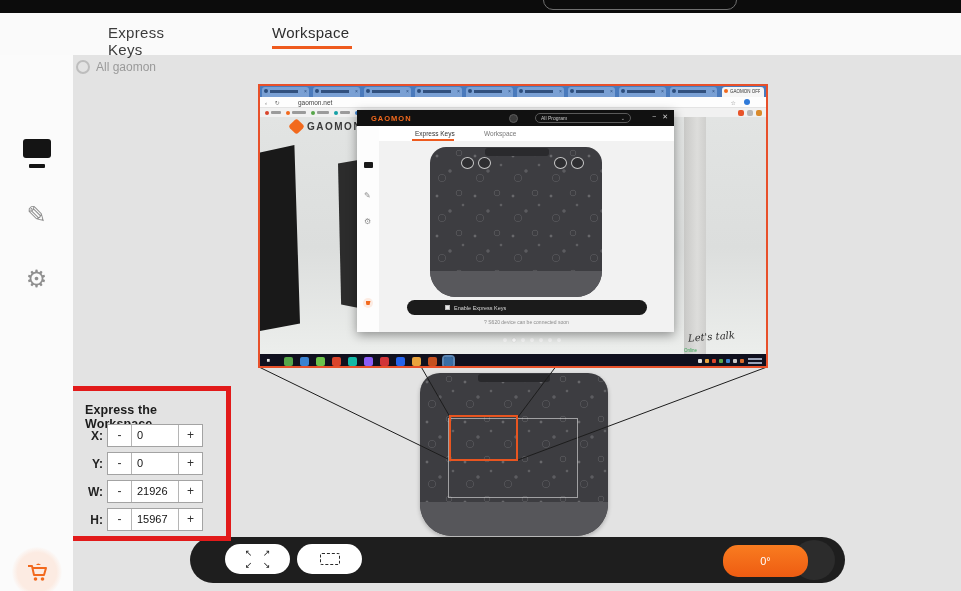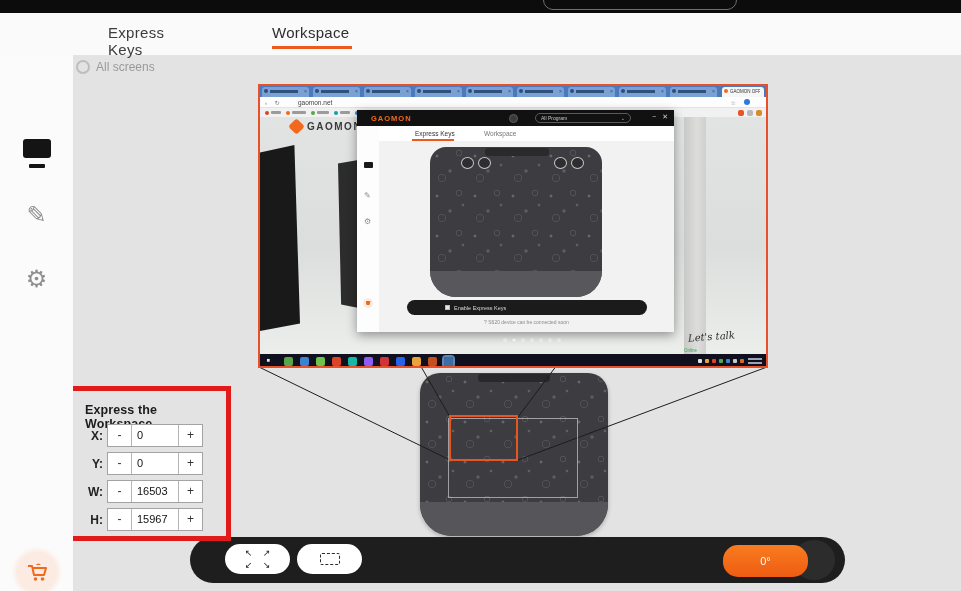--- a/index.html
+++ b/index.html
@@ -201,21 +201,21 @@
         <circle cx="11.5" cy="20" r="1.8" fill="#f2691d"></circle>
         <circle cx="18.5" cy="20" r="1.8" fill="#f2691d"></circle>
       </svg>
     </div>
   </div>
 
   <div class="content">
 
     <div class="all-screens">
       <div class="radio-circle"></div>
-      <div class="all-screens-label">All screens</div>
+      <div class="all-screens-label">All gaomon</div>
     </div>
 
     <svg class="maplines">
       <line class="mapline" x1="186" y1="30" x2="377" y2="362"></line>
       <line class="mapline" x1="694" y1="30" x2="445" y2="362"></line>
       <line class="mapline" x1="186" y1="312" x2="377" y2="405"></line>
       <line class="mapline" x1="694" y1="312" x2="445" y2="405"></line>
     </svg>
 
     <div class="preview">
@@ -425,21 +425,21 @@
         <span class="sp-group">
           <span class="sp-btn sp-minus">-</span>
           <span class="sp-val">0</span>
           <span class="sp-btn sp-plus">+</span>
         </span>
       </div>
       <div class="sp-row" style="top:89px">
         <span class="lbl">W:</span>
         <span class="sp-group">
           <span class="sp-btn sp-minus">-</span>
-          <span class="sp-val">16503</span>
+          <span class="sp-val">21926</span>
           <span class="sp-btn sp-plus">+</span>
         </span>
       </div>
       <div class="sp-row" style="top:117px">
         <span class="lbl">H:</span>
         <span class="sp-group">
           <span class="sp-btn sp-minus">-</span>
           <span class="sp-val">15967</span>
           <span class="sp-btn sp-plus">+</span>
         </span>

